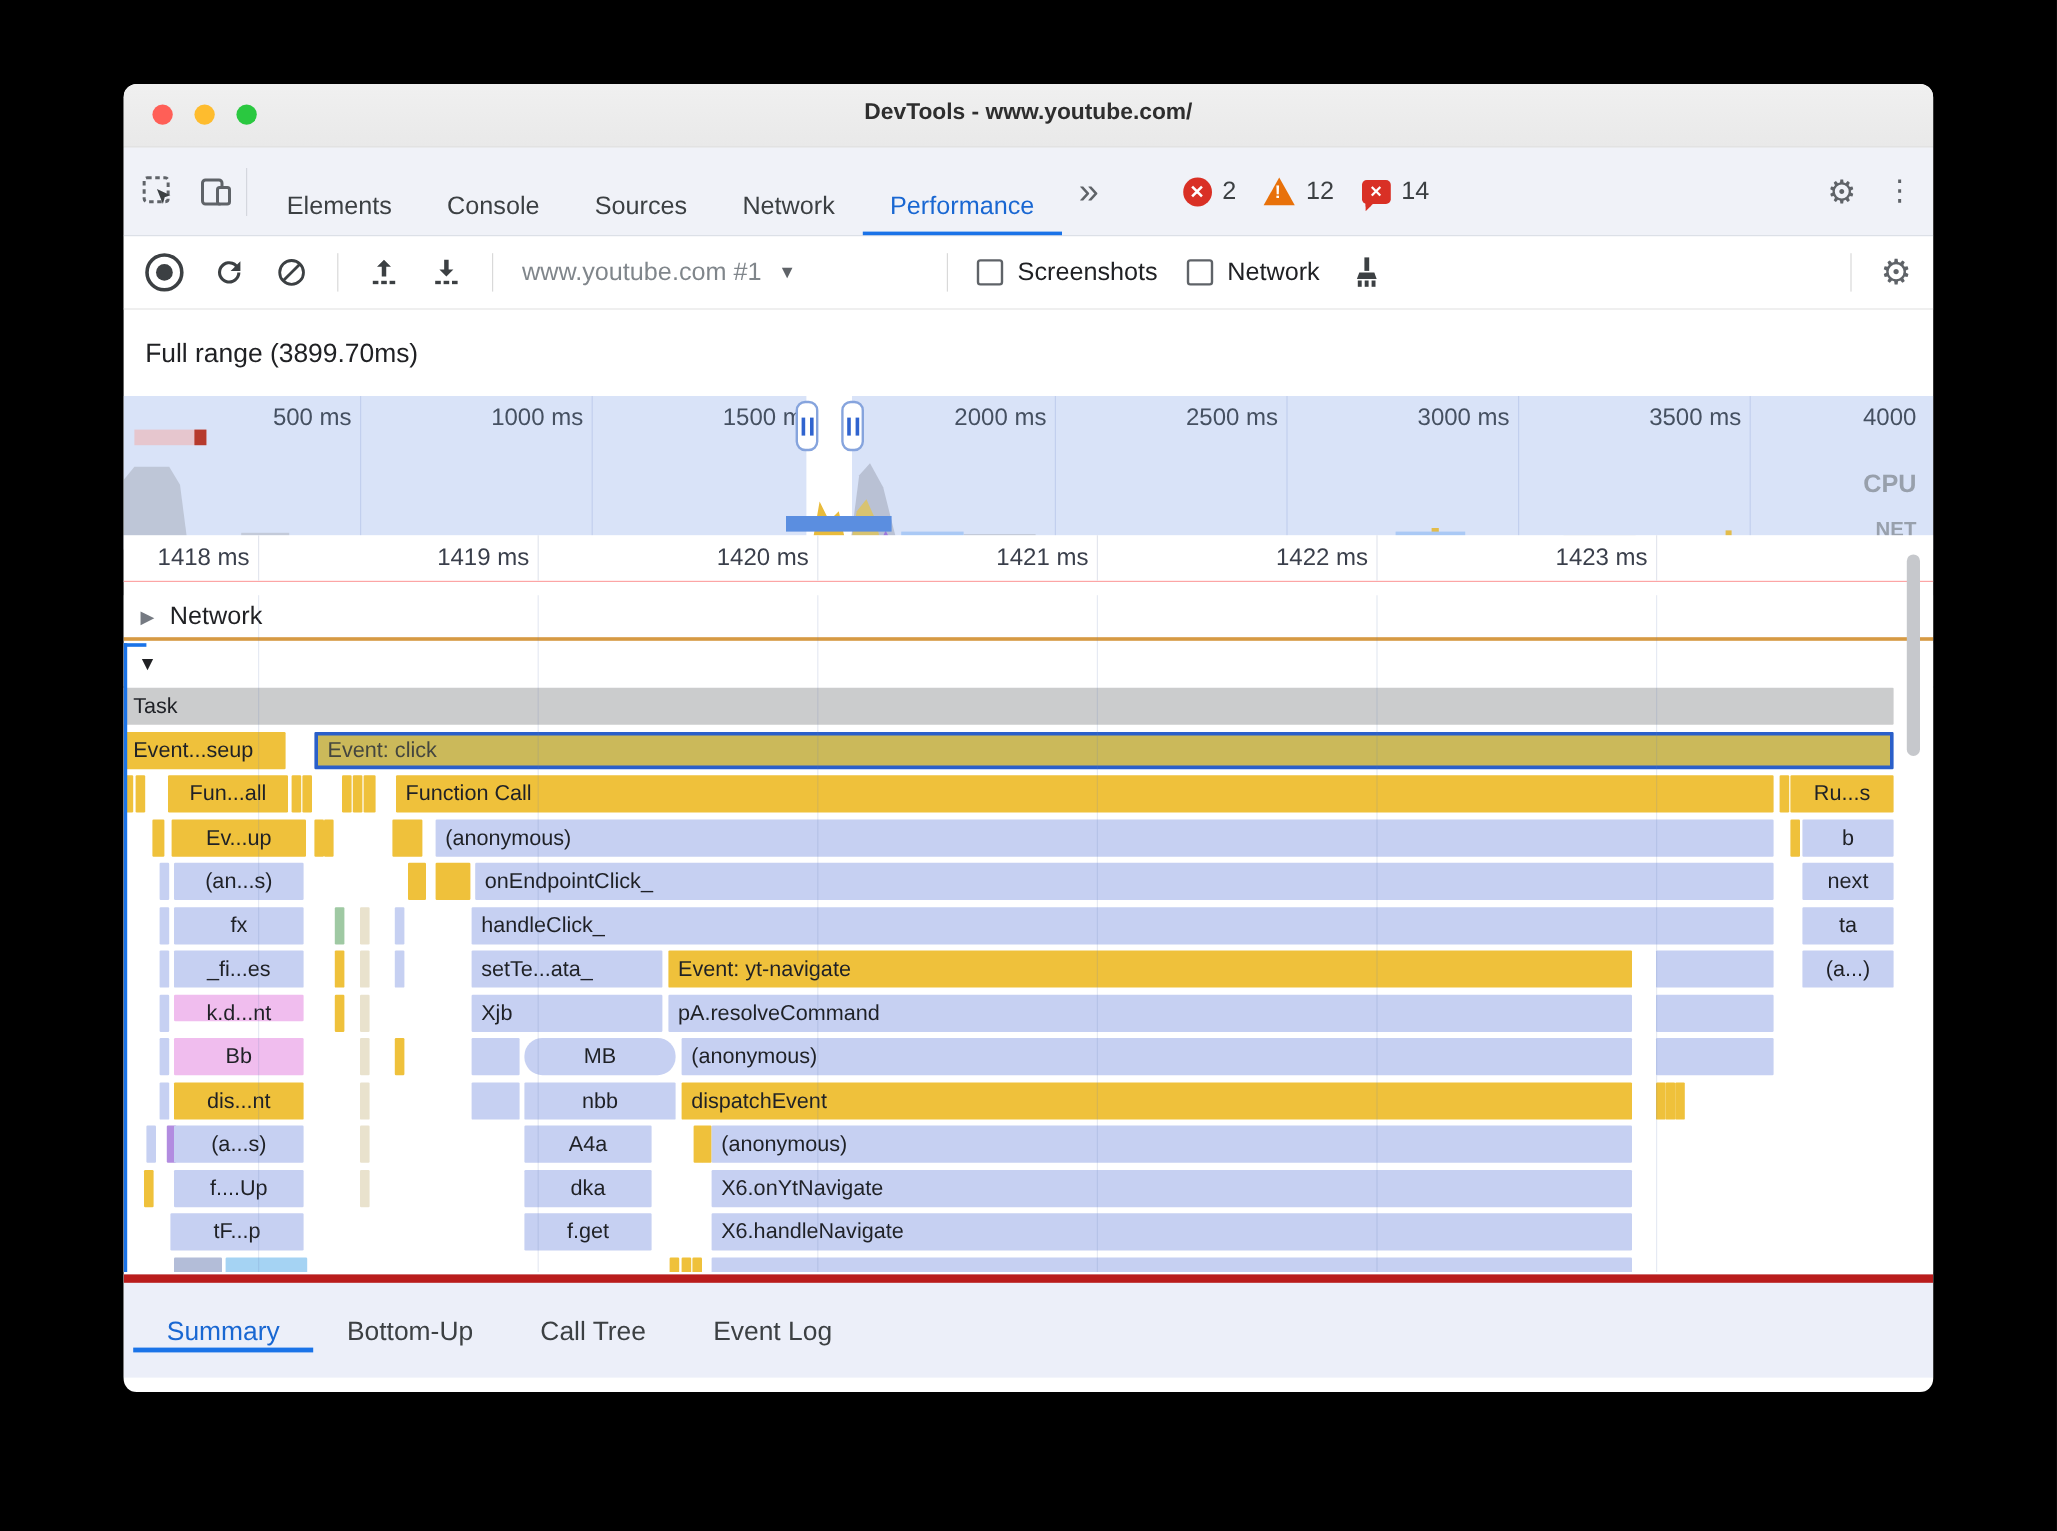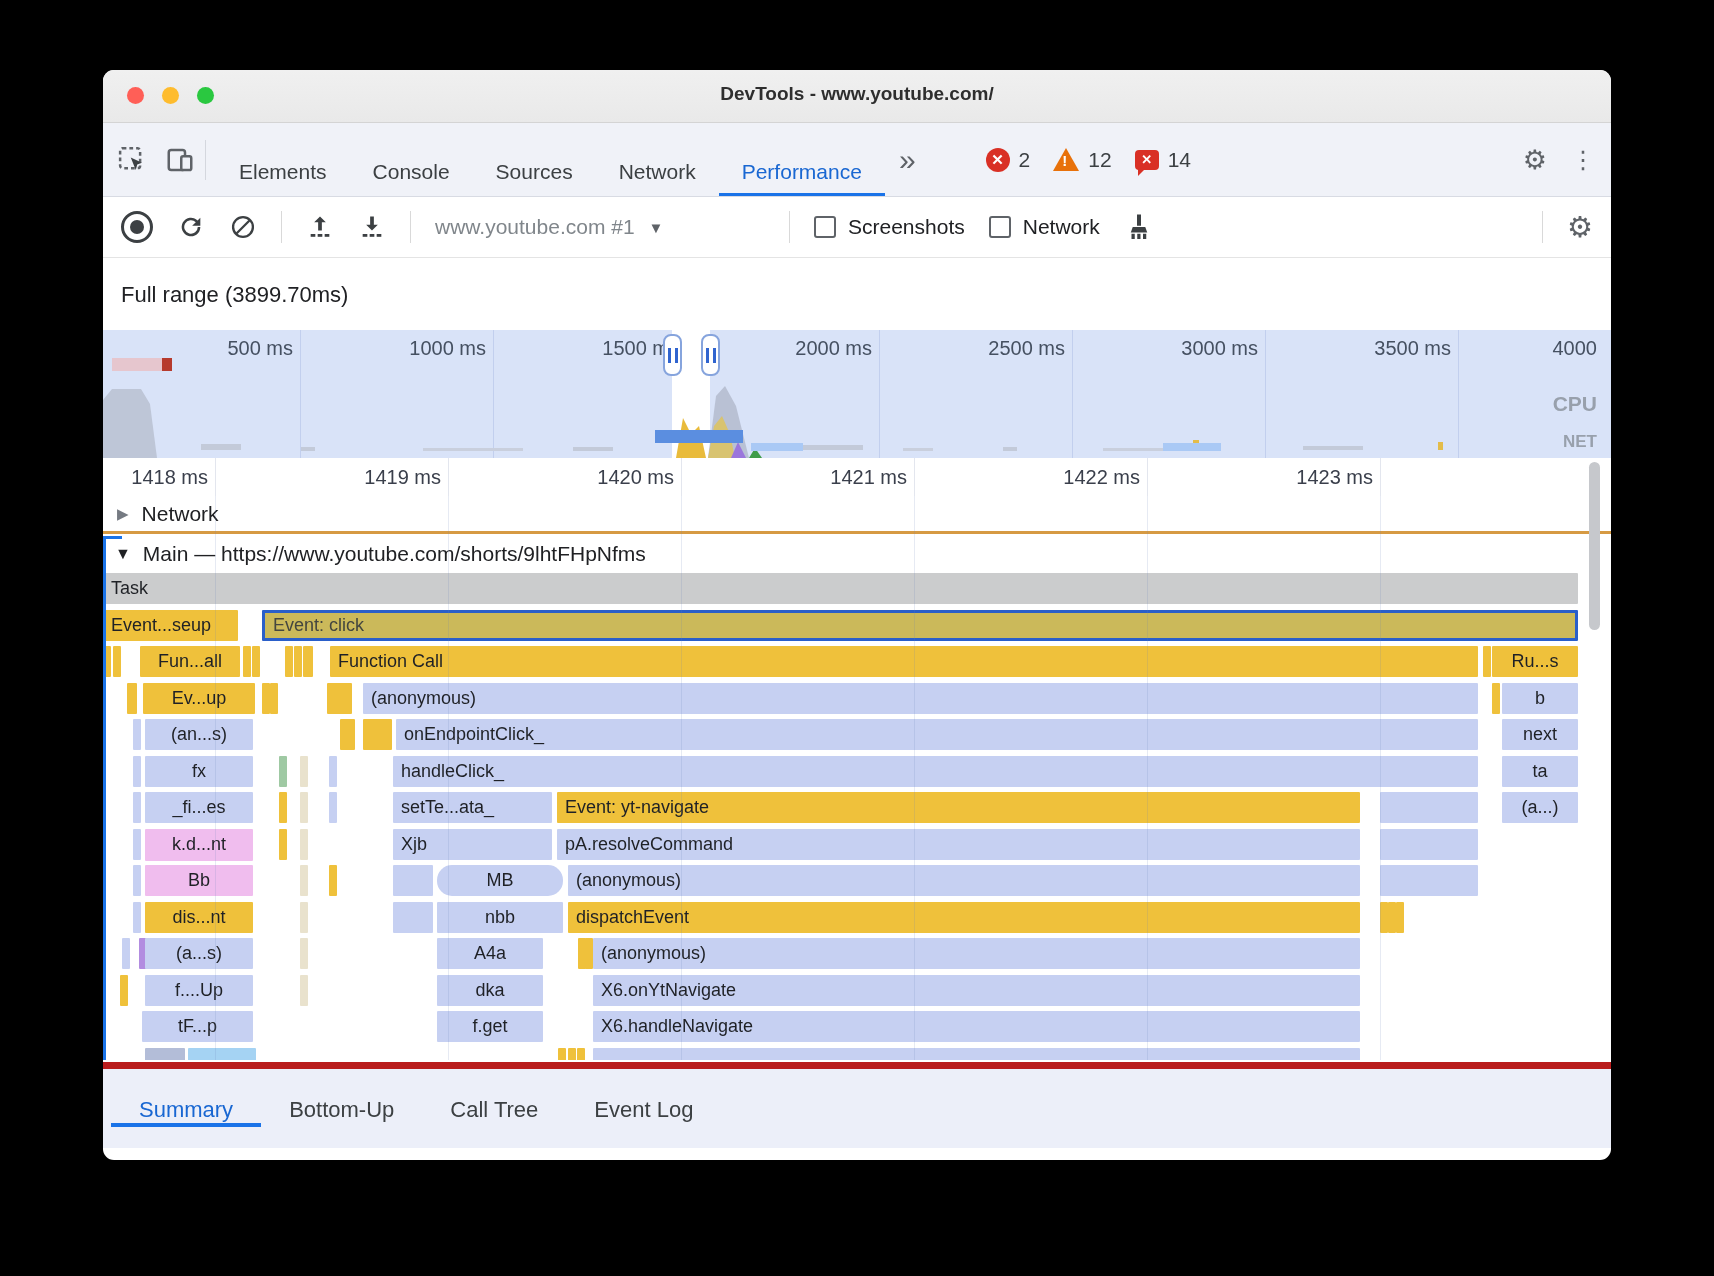--- a/index.html
+++ b/index.html
@@ -49,21 +49,21 @@
   
   .strip{position:absolute;left:0;top:260px;width:100%;height:128px;background:#d9e3f8;overflow:hidden;}
   .o-grid{position:absolute;top:0;width:1px;height:100%;background:#c2cfee;}
   .o-tick{position:absolute;top:7px;width:160px;text-align:right;font-size:20px;color:#455061;}
   .side-label{position:absolute;text-align:right;font-weight:bold;color:#98a0ac;}
   .sel-col{position:absolute;top:0;height:100%;background:#fff;}
   .handle{position:absolute;top:4px;width:19px;height:42px;background:#fff;border:2px solid #86a4dd;border-radius:8px;
     display:flex;align-items:center;justify-content:center;gap:4px;box-sizing:border-box;}
   .handle i{width:3px;height:15px;background:#3064cf;}
   
-  .ruler{position:absolute;left:0;top:388px;width:100%;height:38px;background:#fff;border-bottom:7px solid #fca5a5;}
+  .ruler{position:absolute;left:0;top:376px;width:100%;height:38px;background:#fff;border-bottom:1px solid #fca5a5;}
   .r-grid{position:absolute;top:0;width:1px;height:100%;background:#e3e6ee;}
   .r-tick{position:absolute;top:8px;width:160px;text-align:right;font-size:20px;color:#3a3f4b;}
   
   .netrow{position:absolute;left:0;top:426px;width:100%;height:35px;background:#fff;display:flex;align-items:center;gap:13px;padding-left:14px;box-sizing:border-box;}
   .netrow .arrow{color:#757a82;font-size:15px;}
   .netrow .lbl{font-size:21px;color:#202124;}
   .orange-div{position:absolute;left:0;top:461px;width:100%;height:3px;background:#d69a43;}
   .mainrow{position:absolute;left:0;top:466px;width:100%;height:36px;background:#fff;display:flex;align-items:center;gap:12px;padding-left:12px;box-sizing:border-box;}
   .mainrow .arrow{color:#202124;font-size:16px;}
   .mainrow .lbl{font-size:21px;color:#202124;}
@@ -290,21 +290,20 @@
     </div>
 
   <div class="netrow">
     <span class="arrow">▶</span>
     <span class="lbl">Network</span>
   </div>
   <div class="orange-div"></div>
 
   <div class="mainrow">
     <span class="arrow">▼</span>
-    <span class="lbl">Main — https://www.youtube.com/shorts/9lhtFHpNfms</span>
   </div>
   <div class="blue-tick"></div>
   <div class="blue-vline"></div>
 
   <div id="flame">
       <div class="bar c-task" style="left: 0px; width: 1475px; top: 0px; height: 31px;">Task</div>
       <div class="bar c-y" style="left: 0px; width: 135px; top: 37px; height: 31px;">Event...seup</div>
       <div class="bar c-sel" style="left: 159px; width: 1316px; top: 37px; height: 31px;">Event: click</div>
       <div class="bar c-y" style="left: 0px; width: 7px; top: 73px; height: 31px;"></div>
       <div class="bar c-y" style="left: 10px; width: 5px; top: 73px; height: 31px;"></div>
@@ -341,21 +340,21 @@
       <div class="bar c-l" style="left: 30px; width: 6px; top: 219px; height: 31px;"></div>
       <div class="bar c-l ctr" style="left: 42px; width: 108px; top: 219px; height: 31px;">_fi...es</div>
       <div class="bar c-y" style="left: 176px; width: 6px; top: 219px; height: 31px;"></div>
       <div class="bar c-be" style="left: 197px; width: 7px; top: 219px; height: 31px;"></div>
       <div class="bar c-l" style="left: 226px; width: 4px; top: 219px; height: 31px;"></div>
       <div class="bar c-l" style="left: 290px; width: 159px; top: 219px; height: 31px;">setTe...ata_</div>
       <div class="bar c-y" style="left: 454px; width: 803px; top: 219px; height: 31px;">Event: yt-navigate</div>
       <div class="bar c-l" style="left: 1277px; width: 98px; top: 219px; height: 31px;"></div>
       <div class="bar c-l ctr" style="left: 1399px; width: 76px; top: 219px; height: 31px;">(a...)</div>
       <div class="bar c-l" style="left: 30px; width: 6px; top: 256px; height: 31px;"></div>
-      <div class="bar c-p ctr" style="left: 42px; width: 108px; top: 256px; height: 32px;">k.d...nt</div>
+      <div class="bar c-p ctr" style="left: 42px; width: 108px; top: 256px; height: 22px;">k.d...nt</div>
       <div class="bar c-y" style="left: 176px; width: 6px; top: 256px; height: 31px;"></div>
       <div class="bar c-be" style="left: 197px; width: 7px; top: 256px; height: 31px;"></div>
       <div class="bar c-l" style="left: 290px; width: 159px; top: 256px; height: 31px;">Xjb</div>
       <div class="bar c-l" style="left: 454px; width: 803px; top: 256px; height: 31px;">pA.resolveCommand</div>
       <div class="bar c-l" style="left: 1277px; width: 98px; top: 256px; height: 31px;"></div>
       <div class="bar c-l" style="left: 30px; width: 6px; top: 292px; height: 31px;"></div>
       <div class="bar c-p ctr" style="left: 42px; width: 108px; top: 292px; height: 31px; text-align: center;">Bb</div>
       <div class="bar c-be" style="left: 197px; width: 7px; top: 292px; height: 31px;"></div>
       <div class="bar c-y" style="left: 226px; width: 4px; top: 292px; height: 31px;"></div>
       <div class="bar c-l" style="left: 290px; width: 40px; top: 292px; height: 31px;"></div>

